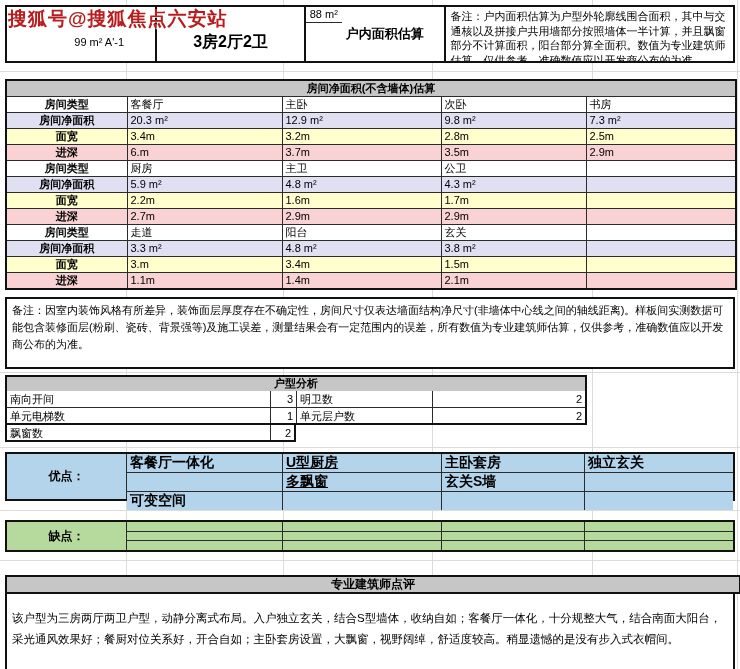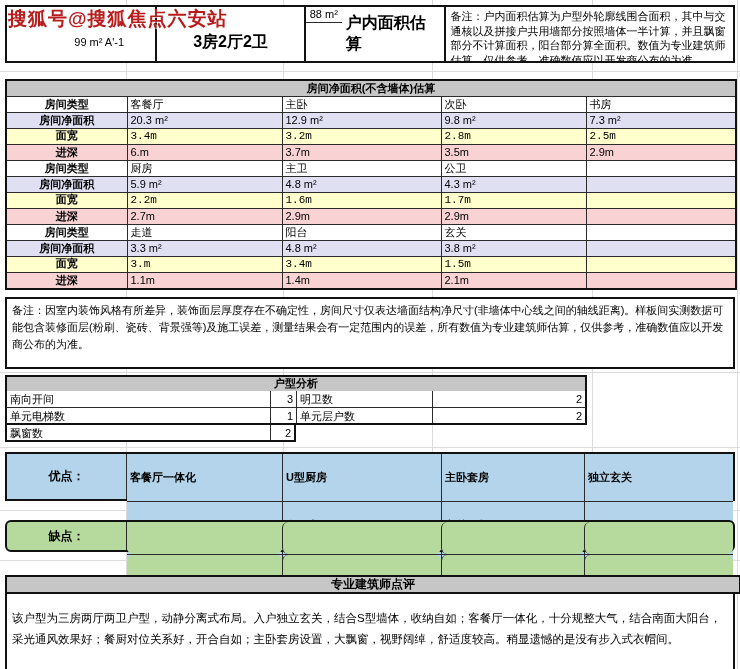--- a/index.html
+++ b/index.html
@@ -21,31 +21,31 @@
   .gl-v{position:absolute;top:0;width:1px;height:669px;background:var(--bd-faint);}
   .gl-h{position:absolute;left:0;width:740px;height:1px;background:var(--bd-faint);}
 
   
   .toptable{position:absolute;left:5px;top:5px;width:730px;height:58px;border:2px solid var(--bd-dark);display:flex;background:#fff;}
   .toptable .tcell{height:100%;}
   .cA{width:119px;display:flex;align-items:center;justify-content:center;padding-top:16px;font-size:11px;margin-left:36px;}
   .cB{width:157px;border-left:2px solid var(--bd-dark);display:flex;align-items:center;justify-content:center;padding-top:16px;font-size:16px;font-weight:bold;}
   .cC{width:149px;border-left:2px solid var(--bd-dark);display:flex;flex-direction:row;}
   .cC1{height:16px;border-bottom:1px solid var(--bd-mid);font-size:11px;padding:1px 4px;}
-  .cC2{flex:1;display:flex;align-items:center;padding:0 4px;font-size:16px;font-weight:bold;}
+  .cC2{flex:1;display:flex;align-items:center;padding:0 4px;font-size:13px;font-weight:bold;}
   .cD{width:305px;border-left:2px solid var(--bd-dark);font-size:11px;line-height:14.5px;padding:2px 4px 0 4px;overflow:hidden;}
   .watermark{position:absolute;left:8px;top:6px;font-size:19px;font-weight:bold;letter-spacing:1px;color:#b91c1c;text-shadow:1px 1px 0 rgba(255,255,255,.65);white-space:nowrap;}
 
   
   table.main{position:absolute;left:5px;top:79px;width:730px;border-collapse:collapse;table-layout:fixed;background:#fff;border:2px solid var(--bd-dark);}
   table.main td{border:1px solid var(--bd-mid);font-size:11px;height:15px;line-height:15px;padding:0 3px;white-space:nowrap;overflow:hidden;}
   table.main tr.hdr td{background:var(--c-hdr);text-align:center;font-weight:bold;height:14px;}
   table.main td.lbl{text-align:center;font-weight:bold;}
   tr.r-area td{background:var(--c-area);}
-  tr.r-wid td{background:var(--c-wid);font-family:Liberation Mono, monospace;}
+  tr.r-wid td{background:var(--c-wid);}
   tr.r-dep td{background:var(--c-dep);}
 
   
   .note2{position:absolute;left:5px;top:297px;width:730px;height:72px;border:2px solid var(--bd-dark);background:#fff;font-size:11px;line-height:17px;padding:3px 5px;overflow:hidden;}
 
   
   .an-title{position:absolute;left:5px;top:375px;width:582px;height:32px;background:var(--c-hdr);border:2px solid var(--bd-dark);border-bottom:1px solid var(--bd-mid);text-align:center;font-size:11px;font-weight:bold;line-height:12px;}
   .an-row{position:absolute;left:5px;width:582px;height:17px;border-left:2px solid var(--bd-dark);border-right:2px solid var(--bd-dark);border-bottom:1px solid var(--bd-mid);display:flex;background:#fff;}
   .an-row.last2{border-bottom:2px solid var(--bd-dark);}
   .an-row3{position:absolute;left:5px;width:291px;height:17px;border-left:2px solid var(--bd-dark);border-right:2px solid var(--bd-dark);border-bottom:2px solid var(--bd-dark);display:flex;background:#fff;}
@@ -55,30 +55,30 @@
   .an-l2{width:136px;border-left:1px solid var(--bd-mid);}
   .an-v2{flex:1;border-left:1px solid var(--bd-mid);text-align:right;}
   .an-row3 .an-v1{flex:1;}
 
   
   .pc-box{position:absolute;left:5px;width:730px;border:2px solid var(--bd-dark);display:flex;}
   .pc-label{width:119px;display:flex;align-items:center;justify-content:center;font-size:12px;font-weight:bold;}
   .pc-grid{flex:1;display:flex;flex-direction:column;border-left:1px solid var(--bd-mid);}
   .pc-row{flex:1;display:flex;border-bottom:1px solid var(--bd-mid);}
   .pc-row:last-child{border-bottom:none;}
-  .pc-cell{font-size:11px;font-weight:bold;padding:16px 3px;overflow:hidden;white-space:nowrap;display:flex;align-items:center;border-left:1px solid var(--bd-mid);}
+  .pc-cell{font-size:14px;font-weight:bold;padding:0 3px;overflow:hidden;white-space:nowrap;display:flex;align-items:center;border-left:1px solid var(--bd-mid);}
   .pc-cell:first-child{border-left:none;}
   .pc-c1{width:155px;}
-  .pc-c2{width:159px;}
+  .pc-c2{width:159px;text-decoration:underline;}
   .pc-c3{width:143px;}
   .pc-c4{flex:1;}
   .pros{top:452px;height:49px;}
   .pros, .pros .pc-cell, .pros .pc-label{background:var(--c-pros);}
   .cons{top:520px;height:32px;}
-  .cons, .cons .pc-cell, .cons .pc-label{background:var(--c-cons);border-radius:6px;}
+  .cons, .cons .pc-cell, .cons .pc-label{background:var(--c-cons);}
 
   
   .rv-title{position:absolute;left:5px;top:575px;width:736px;height:19px;background:var(--c-hdr);border:2px solid var(--bd-dark);text-align:center;font-size:12px;font-weight:bold;line-height:15px;}
   .rv-body{position:absolute;left:5px;top:594px;width:730px;height:85px;border:2px solid var(--bd-dark);border-top:none;background:#fff;font-size:11.5px;line-height:21px;padding:14px 5px 0 5px;overflow:hidden;}
 </style>
 </head>
 <body>
 
 <div class="stage">
 

